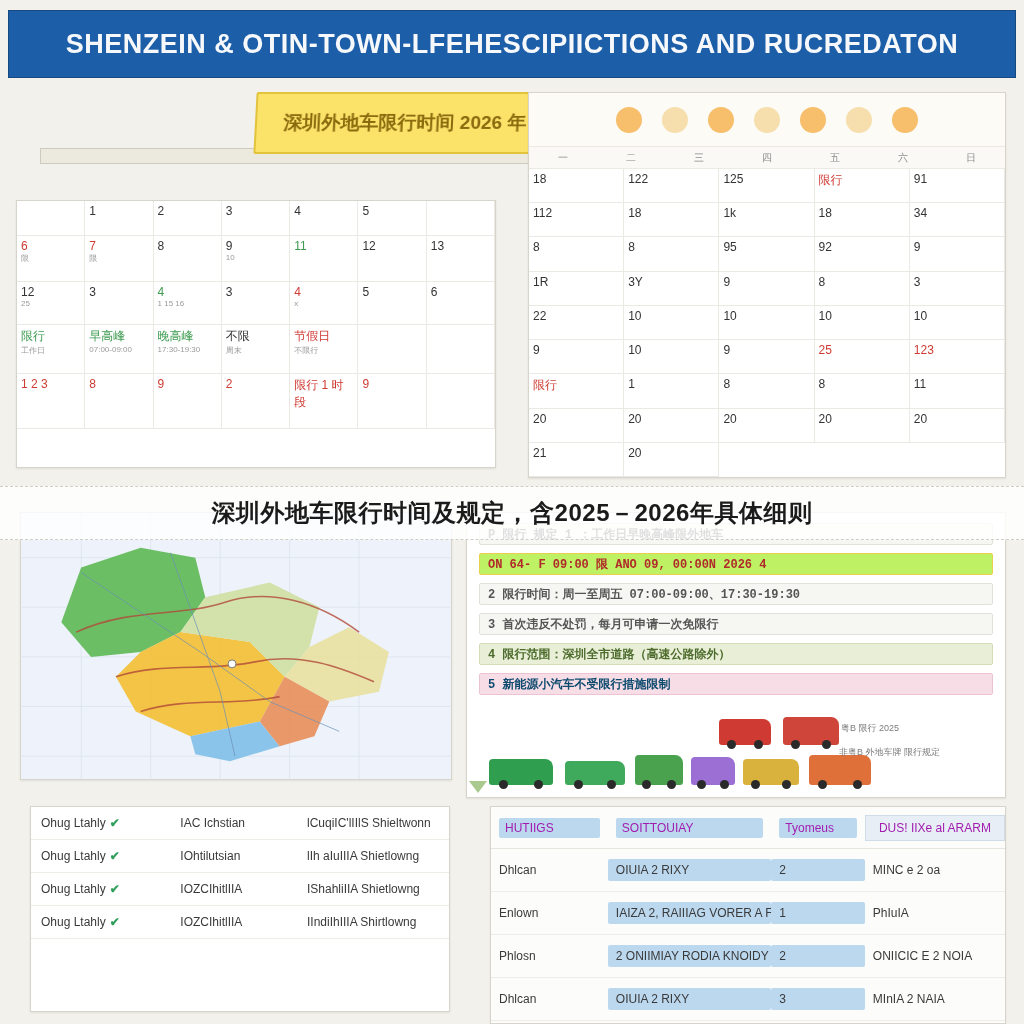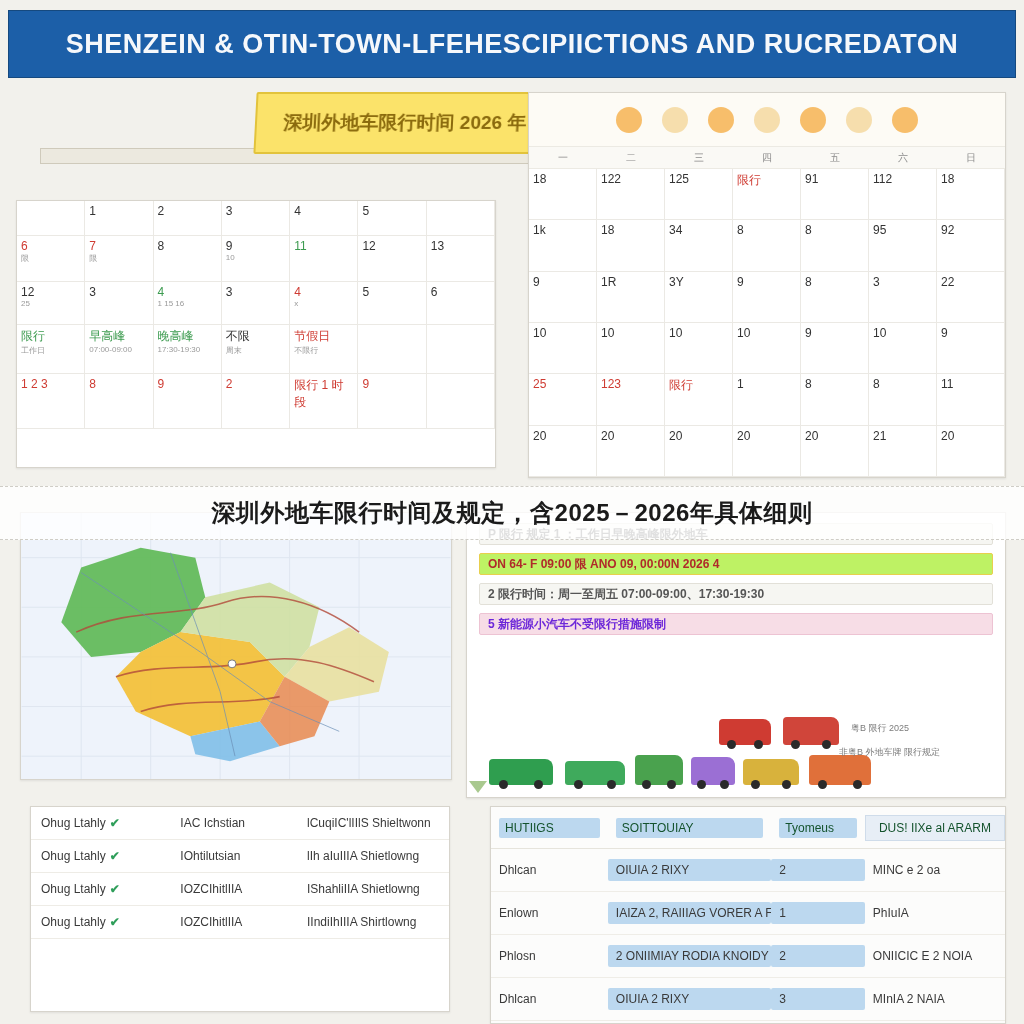--- a/index.html
+++ b/index.html
@@ -103,21 +103,21 @@
     background: #f6b352; opacity: .85;
   }
   .month-chip.pale { background: #f5d8a0; }
   .cal-col-head {
     display: grid; grid-template-columns: repeat(7, 1fr);
     height: 22px; background: #faf9f5; border-bottom: 1px solid #eceae3;
     font-size: 10px; color: #8c8c8c;
   }
   .cal-col-head div { display: flex; align-items: center; justify-content: center; }
   .cal-body {
-    display: grid; grid-template-columns: repeat(7, 1fr);
+    display: grid; grid-template-columns: repeat(5, 1fr);
     grid-auto-rows: 1fr; height: calc(100% - 76px);
   }
 
   
   .title-strip {
     position: absolute; left: 0; top: 486px; width: 1024px; height: 54px;
     background: rgba(255,255,255,0.82);
     display: flex; align-items: center; justify-content: center;
     border-top: 1px dashed #cfcdc6; border-bottom: 1px dashed #cfcdc6;
     z-index: 20;
@@ -131,25 +131,25 @@
   #map-card { left: 20px; top: 512px; width: 432px; height: 268px; background:#eef3fb; }
   .map-svg { display: block; width: 100%; height: 100%; }
 
   
   #rules-card { left: 466px; top: 512px; width: 540px; height: 286px; background: #fff; }
   .rules-inner { position: relative; width: 100%; height: 100%; padding: 10px 12px; }
   .rule-bar {
     height: 22px; margin-bottom: 8px; border-radius: 2px;
     display: flex; align-items: center; padding: 0 8px;
     font-size: 12px; font-weight: bold; color: #b02a2a;
-    filter: blur(0.35px); white-space: nowrap; overflow: hidden;
+    filter: blur(0.35px); white-space: nowrap; overflow: hidden; font-family: Liberation Mono, monospace;
   }
   .rule-bar.y { background: #bef264; border: 1px solid #e8cf4d; }
   .rule-bar.g { background: #e8efd6; border: 1px solid #d2dcb5; color:#4c6b2c; }
-  .rule-bar.p { background: #f7dde6; border: 1px solid #edc3d3; color:#6d28d9; }
+  .rule-bar.p { background: #f7dde6; border: 1px solid #edc3d3; color:#0c4a6e; }
   .rule-bar.w { background: #f6f6f2; border: 1px solid #e2e0d8; color:#555; }
   .cars-row { position: absolute; left: 12px; bottom: 12px; right: 12px; height: 78px; }
   .car { position: absolute; bottom: 0; }
   .car .body { border-radius: 4px 8px 3px 3px; }
   .car .wheel {
     position: absolute; bottom: -4px; width: 9px; height: 9px; border-radius: 50%;
     background: #2a2a2a;
   }
   .plate {
     position: absolute; font-size: 9px; color: #7c7c7c; white-space: nowrap;
@@ -176,21 +176,21 @@
   }
   .tl-row div { padding: 0 10px; filter: blur(0.35px); white-space: nowrap; overflow:hidden; }
   .chk { color: #2f9e5a; font-weight: bold; margin-left: 4px; }
 
   
   #tbl-right { left: 490px; top: 806px; width: 516px; height: 218px; background: #fcfcfb; }
   .tr-head {
     display: grid; grid-template-columns: 1fr 1.4fr 0.8fr 1.2fr;
     height: 42px; border-bottom: 1px solid #e6e4dc; align-items: center;
   }
-  .tr-head > div { padding: 0 8px; font-size: 12px; color: #14532d; filter: blur(0.35px); }
+  .tr-head > div { padding: 0 8px; font-size: 12px; color: #a21caf; filter: blur(0.35px); }
   .pill {
     background: #bcd8ef; border-radius: 2px; height: 20px;
     display: flex; align-items: center; padding: 0 6px;
   }
   .tr-row {
     display: grid; grid-template-columns: 1fr 1.4fr 0.8fr 1.2fr;
     height: 43px; border-bottom: 1px solid #efedE7; align-items: center;
   }
   .tr-row > div { padding: 0 8px; font-size: 12px; color: #3a3a3a; filter: blur(0.35px); white-space: nowrap; overflow: hidden; }
   .tr-row .cell-pill { background: #bcd8ef; height: 22px; border-radius: 2px; display:flex; align-items:center; }
@@ -366,20 +366,22 @@
       </g>
       <circle cx="212" cy="152" r="4" fill="#ffffff" stroke="#7a7a7a"></circle>
     </svg>
   </div>
 
   <div class="card" id="rules-card">
     <div class="rules-inner">
       <div class="rule-bar w">P 限行 规定 1 ：工作日早晚高峰限外地车</div>
       <div class="rule-bar y">ON 64- F 09:00 限 ANO 09, 00:00N 2026 4</div>
       <div class="rule-bar w">2 限行时间：周一至周五 07:00-09:00、17:30-19:30</div>
+      <div class="rule-bar w">3 首次违反不处罚，每月可申请一次免限行</div>
+      <div class="rule-bar g">4 限行范围：深圳全市道路（高速公路除外）</div>
       <div class="rule-bar p">5 新能源小汽车不受限行措施限制</div>
 
       <div class="cars-row">
         <div class="car" style="left:10px; width:64px;">
           <div class="body" style="height:26px; background:#2f9e4f;"></div>
           <span class="wheel" style="left:10px;"></span>
             <span class="wheel" style="right:10px;"></span>
         </div>
         <div class="car" style="left:86px; width:60px;">
           <div class="body" style="height:24px; background:#3faa5c;"></div>
@@ -409,21 +411,21 @@
         <div class="car" style="left:304px; bottom:40px; width:56px;">
           <div class="body" style="height:28px; background:#d0453a;"></div>
           <span class="wheel" style="left:8px;"></span>
             <span class="wheel" style="right:8px;"></span>
         </div>
         <div class="car" style="left:330px; width:62px;">
           <div class="body" style="height:30px; background:#e0703a;"></div>
           <span class="wheel" style="left:9px;"></span>
             <span class="wheel" style="right:9px;"></span>
         </div>
-        <span class="plate" style="left:372px; bottom:50px;">粤B 限行 2025</span>
+        <span class="plate" style="left:362px; bottom:50px;">粤B 限行 2025</span>
         <span class="plate" style="left:360px; bottom:26px;">非粤B 外地车牌 限行规定</span>
       </div>
     </div>
     <div class="arrow-down"></div>
   </div>
 
   <div class="card" id="tbl-left">
     <div class="tl-row">
       <div><span>Ohug Ltahly</span><span class="chk">✔</span></div>
       <div>IAC Ichstian</div>

